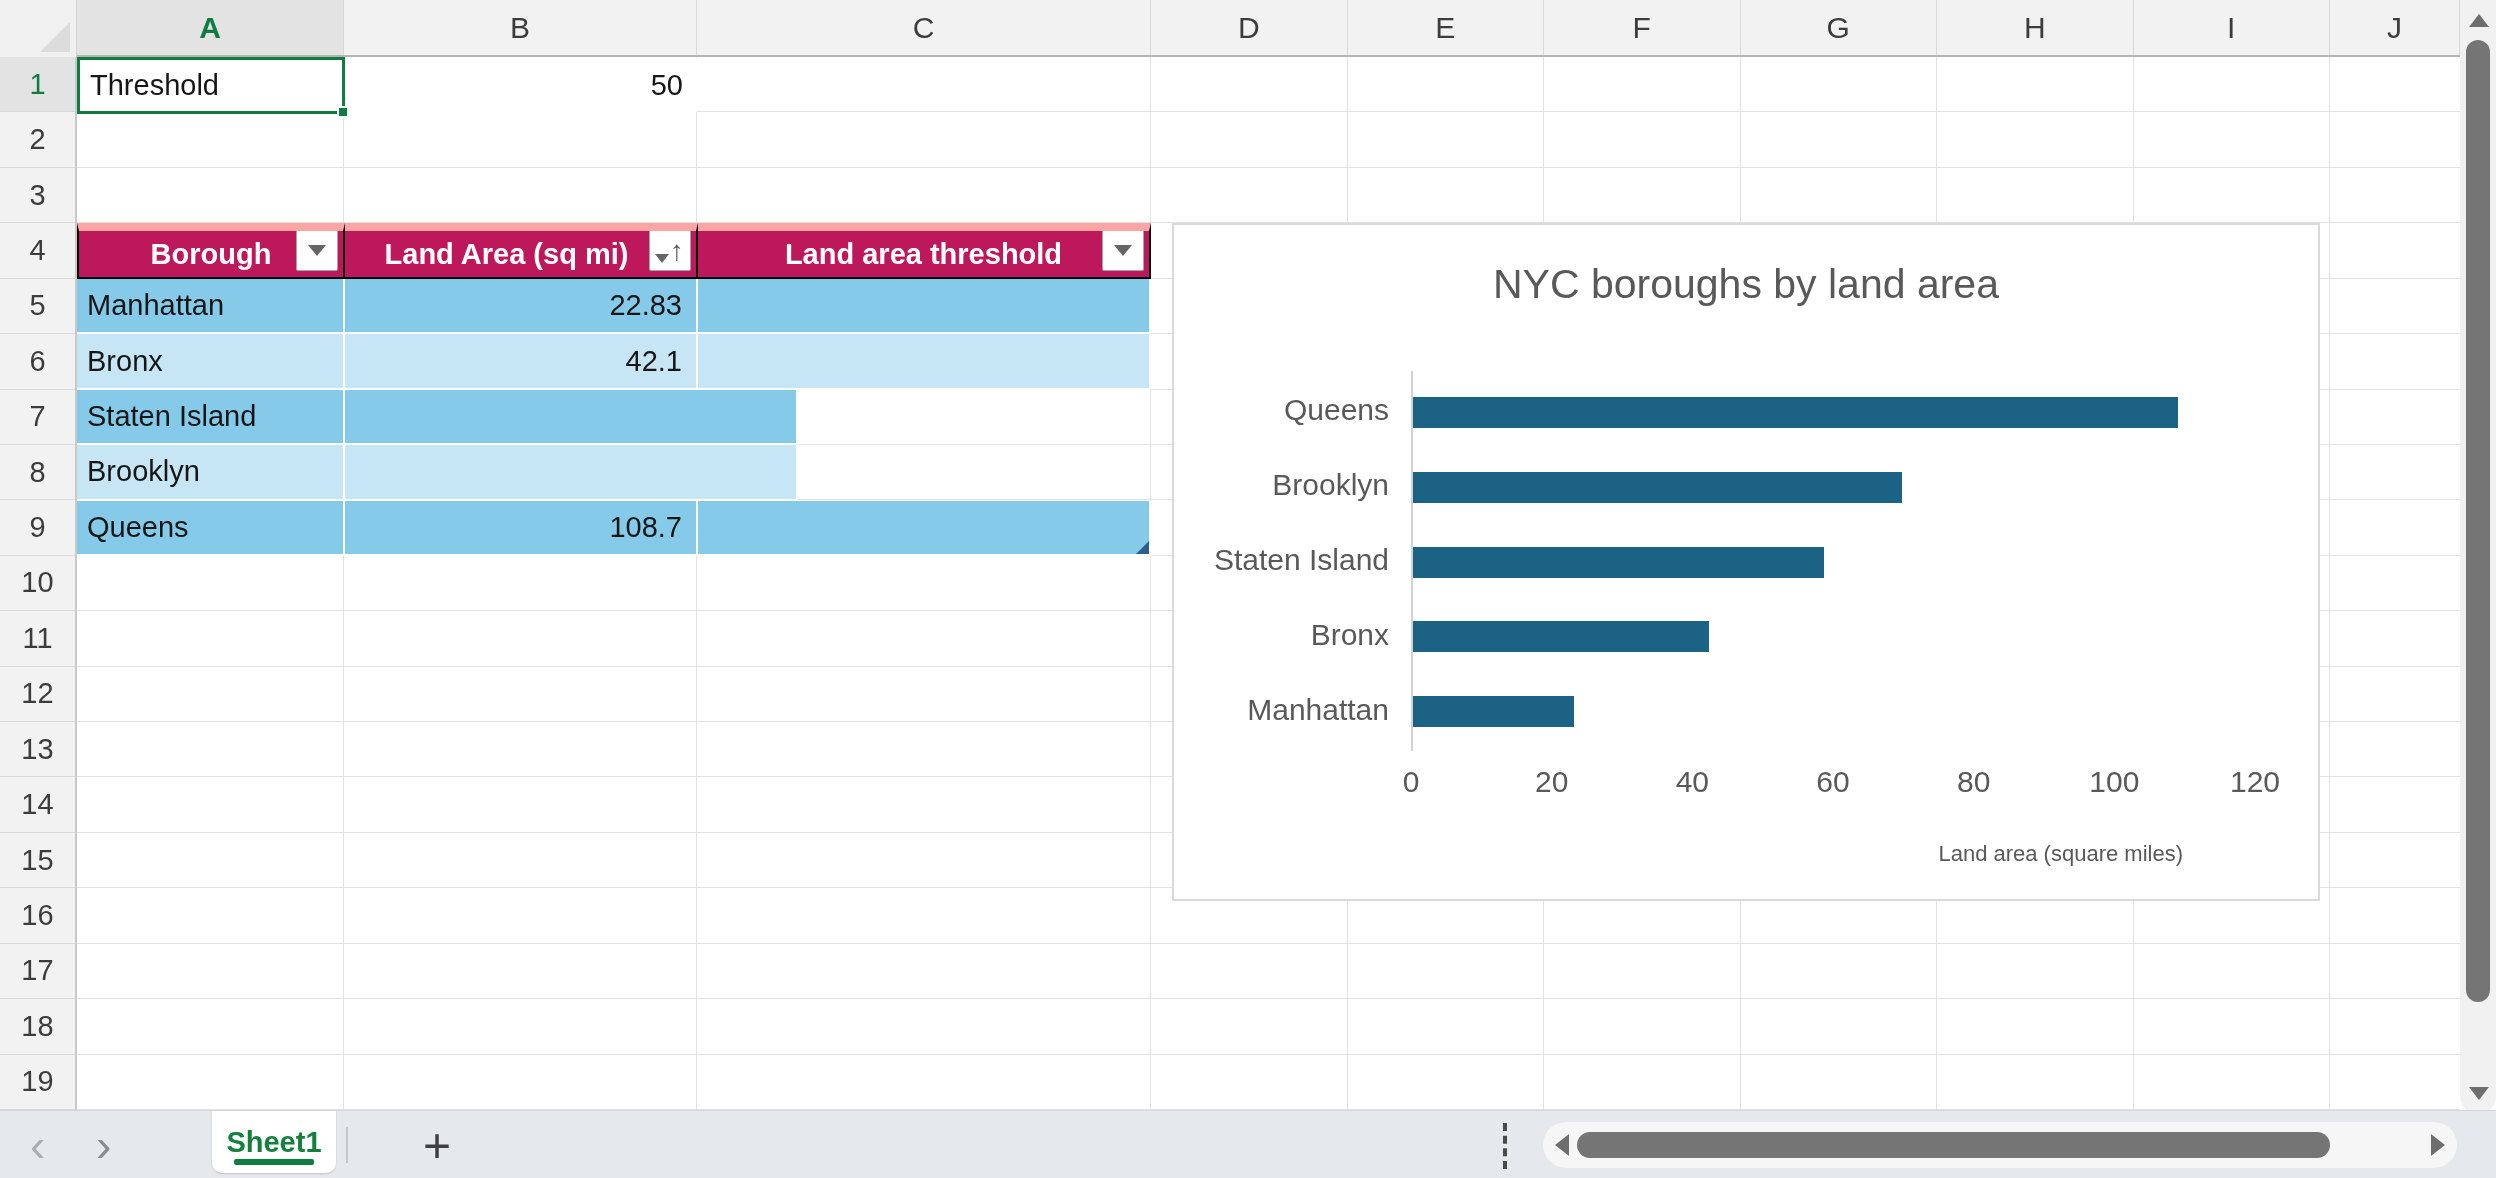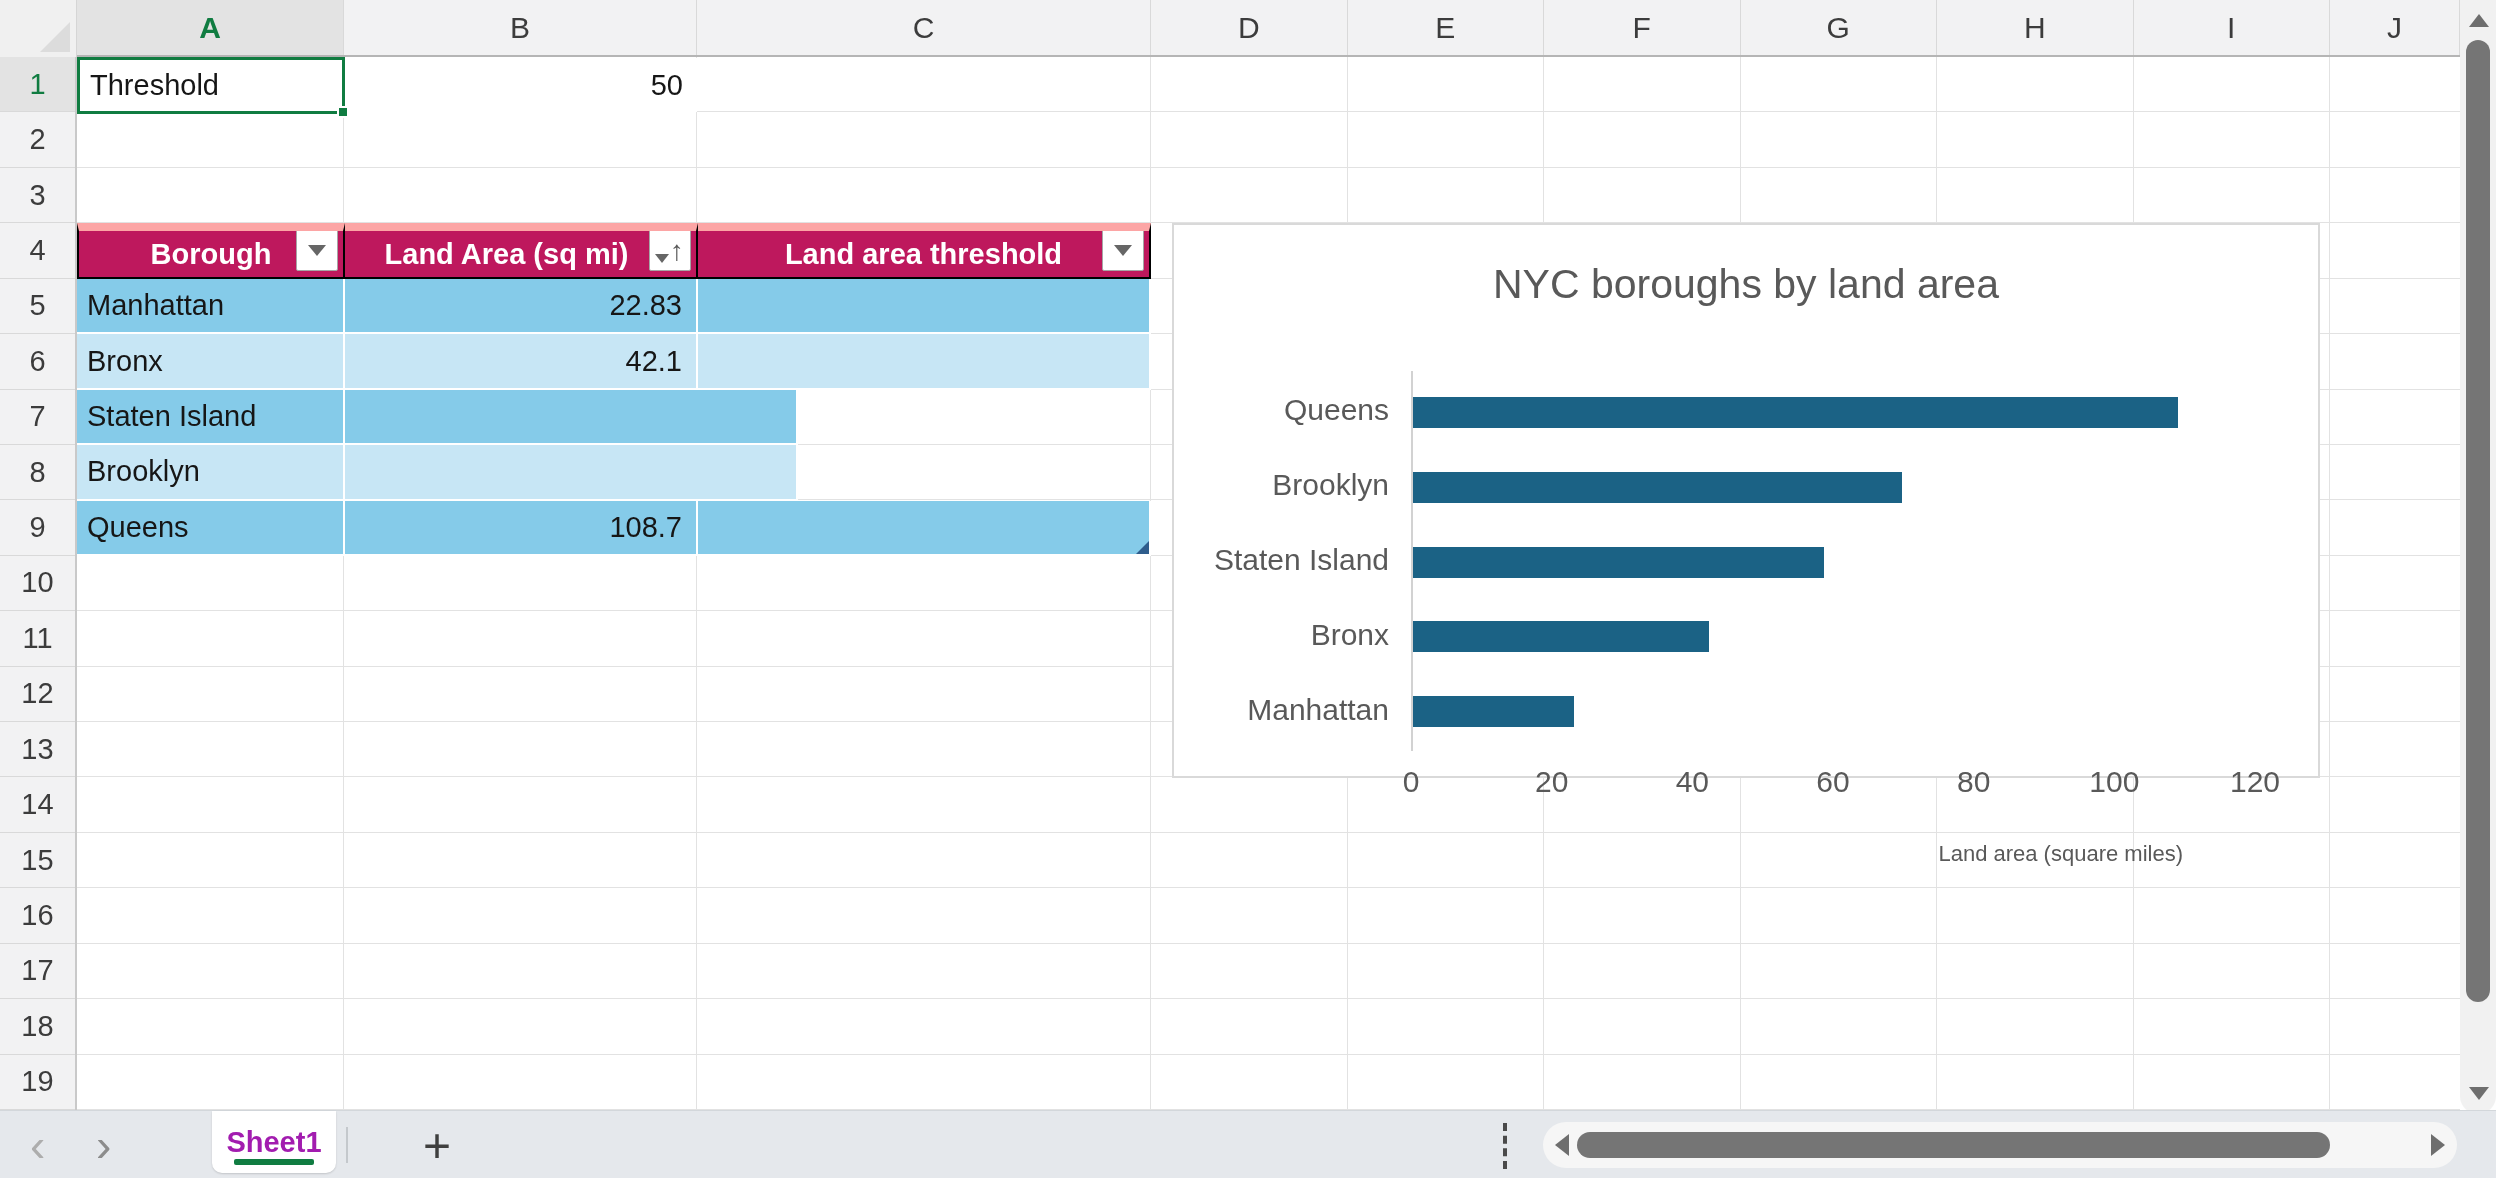--- a/index.html
+++ b/index.html
@@ -62,21 +62,21 @@
   .td { display:flex; align-items:center; font-size:29px; color:#161616;
         border-right:2px solid #fff; border-bottom:2px solid #fff; overflow:hidden; }
   .td.left { padding-left:10px; }
   .td.right { justify-content:flex-end; padding-right:14px; }
   .band0 { background:#85CBE9; }
   .band1 { background:#C7E6F5; }
   .tbl-resize { position:absolute; right:2px; bottom:2px; width:0; height:0;
                 border-left:13px solid transparent; border-bottom:13px solid #2F5D8C; }
 
   
-  .chart { position:absolute; left:1172px; top:223px; width:1148px; height:555px;
+  .chart { position:absolute; left:1172px; top:223px; width:1148px; height:678px;
            background:#fff; border:2px solid #D9D9D9; z-index:6; }
   .chart-title { position:absolute; left:0; top:36px; width:100%; text-align:center;
                  font-size:41px; color:#595959; }
   .axis-line { position:absolute; left:237px; top:146px; width:2px; height:380px; background:#D2D2D2; }
   .bar { position:absolute; height:31px; }
   .catlabel { position:absolute; width:205px; right:auto; text-align:right; font-size:30px;
               color:#595959; }
   .tick { position:absolute; top:540px; width:80px; margin-left:-40px; text-align:center;
           font-size:30px; color:#595959; }
   .xaxis-title { position:absolute; top:616px; left:309px; width:700px; text-align:right;
@@ -95,21 +95,21 @@
             background:#757575; border-radius:12px; }
 
   
   .footer { position:absolute; left:0; top:1110px; width:2496px; height:68px;
             background:#E5E8EC; border-top:1px solid #D3D7DB; z-index:8; }
   .nav-chev { position:absolute; top:0; height:68px; display:flex; align-items:center;
               font-size:46px; }
   .sheettab { position:absolute; left:212px; top:0; width:124px; height:62px; background:#FFF;
               border-radius:0 0 10px 10px; display:flex; align-items:center; justify-content:center;
               box-shadow:0 1px 2px rgba(0,0,0,0.15); }
-  .sheettab .lbl { font-size:29px; font-weight:bold; color:#a21caf;text-align:right; }
+  .sheettab .lbl { font-size:29px; font-weight:bold; color:#15803d;text-align:right; }
   .sheettab .under { position:absolute; left:22px; bottom:8px; width:80px; height:6px;
                      background:#107C41; border-radius:2px; }
   .tab-divider { position:absolute; left:346px; top:16px; height:36px; width:2px; background:#C4C8CC; }
   .addsheet { position:absolute; left:412px; top:0; width:50px; height:68px; display:flex;
               align-items:center; justify-content:center; font-size:48px; color:#3F3F3F; font-weight:300; }
   .drag-dots { position:absolute; left:1503px; top:12px; height:46px; width:0;
                border-left:4px dashed #4A4A4A; }
   .hscroll { position:absolute; left:1543px; top:11px; width:914px; height:46px; background:#F6F6F6;
              border-radius:23px; }
   .hscroll .left { position:absolute; left:12px; top:12px; width:0; height:0;

